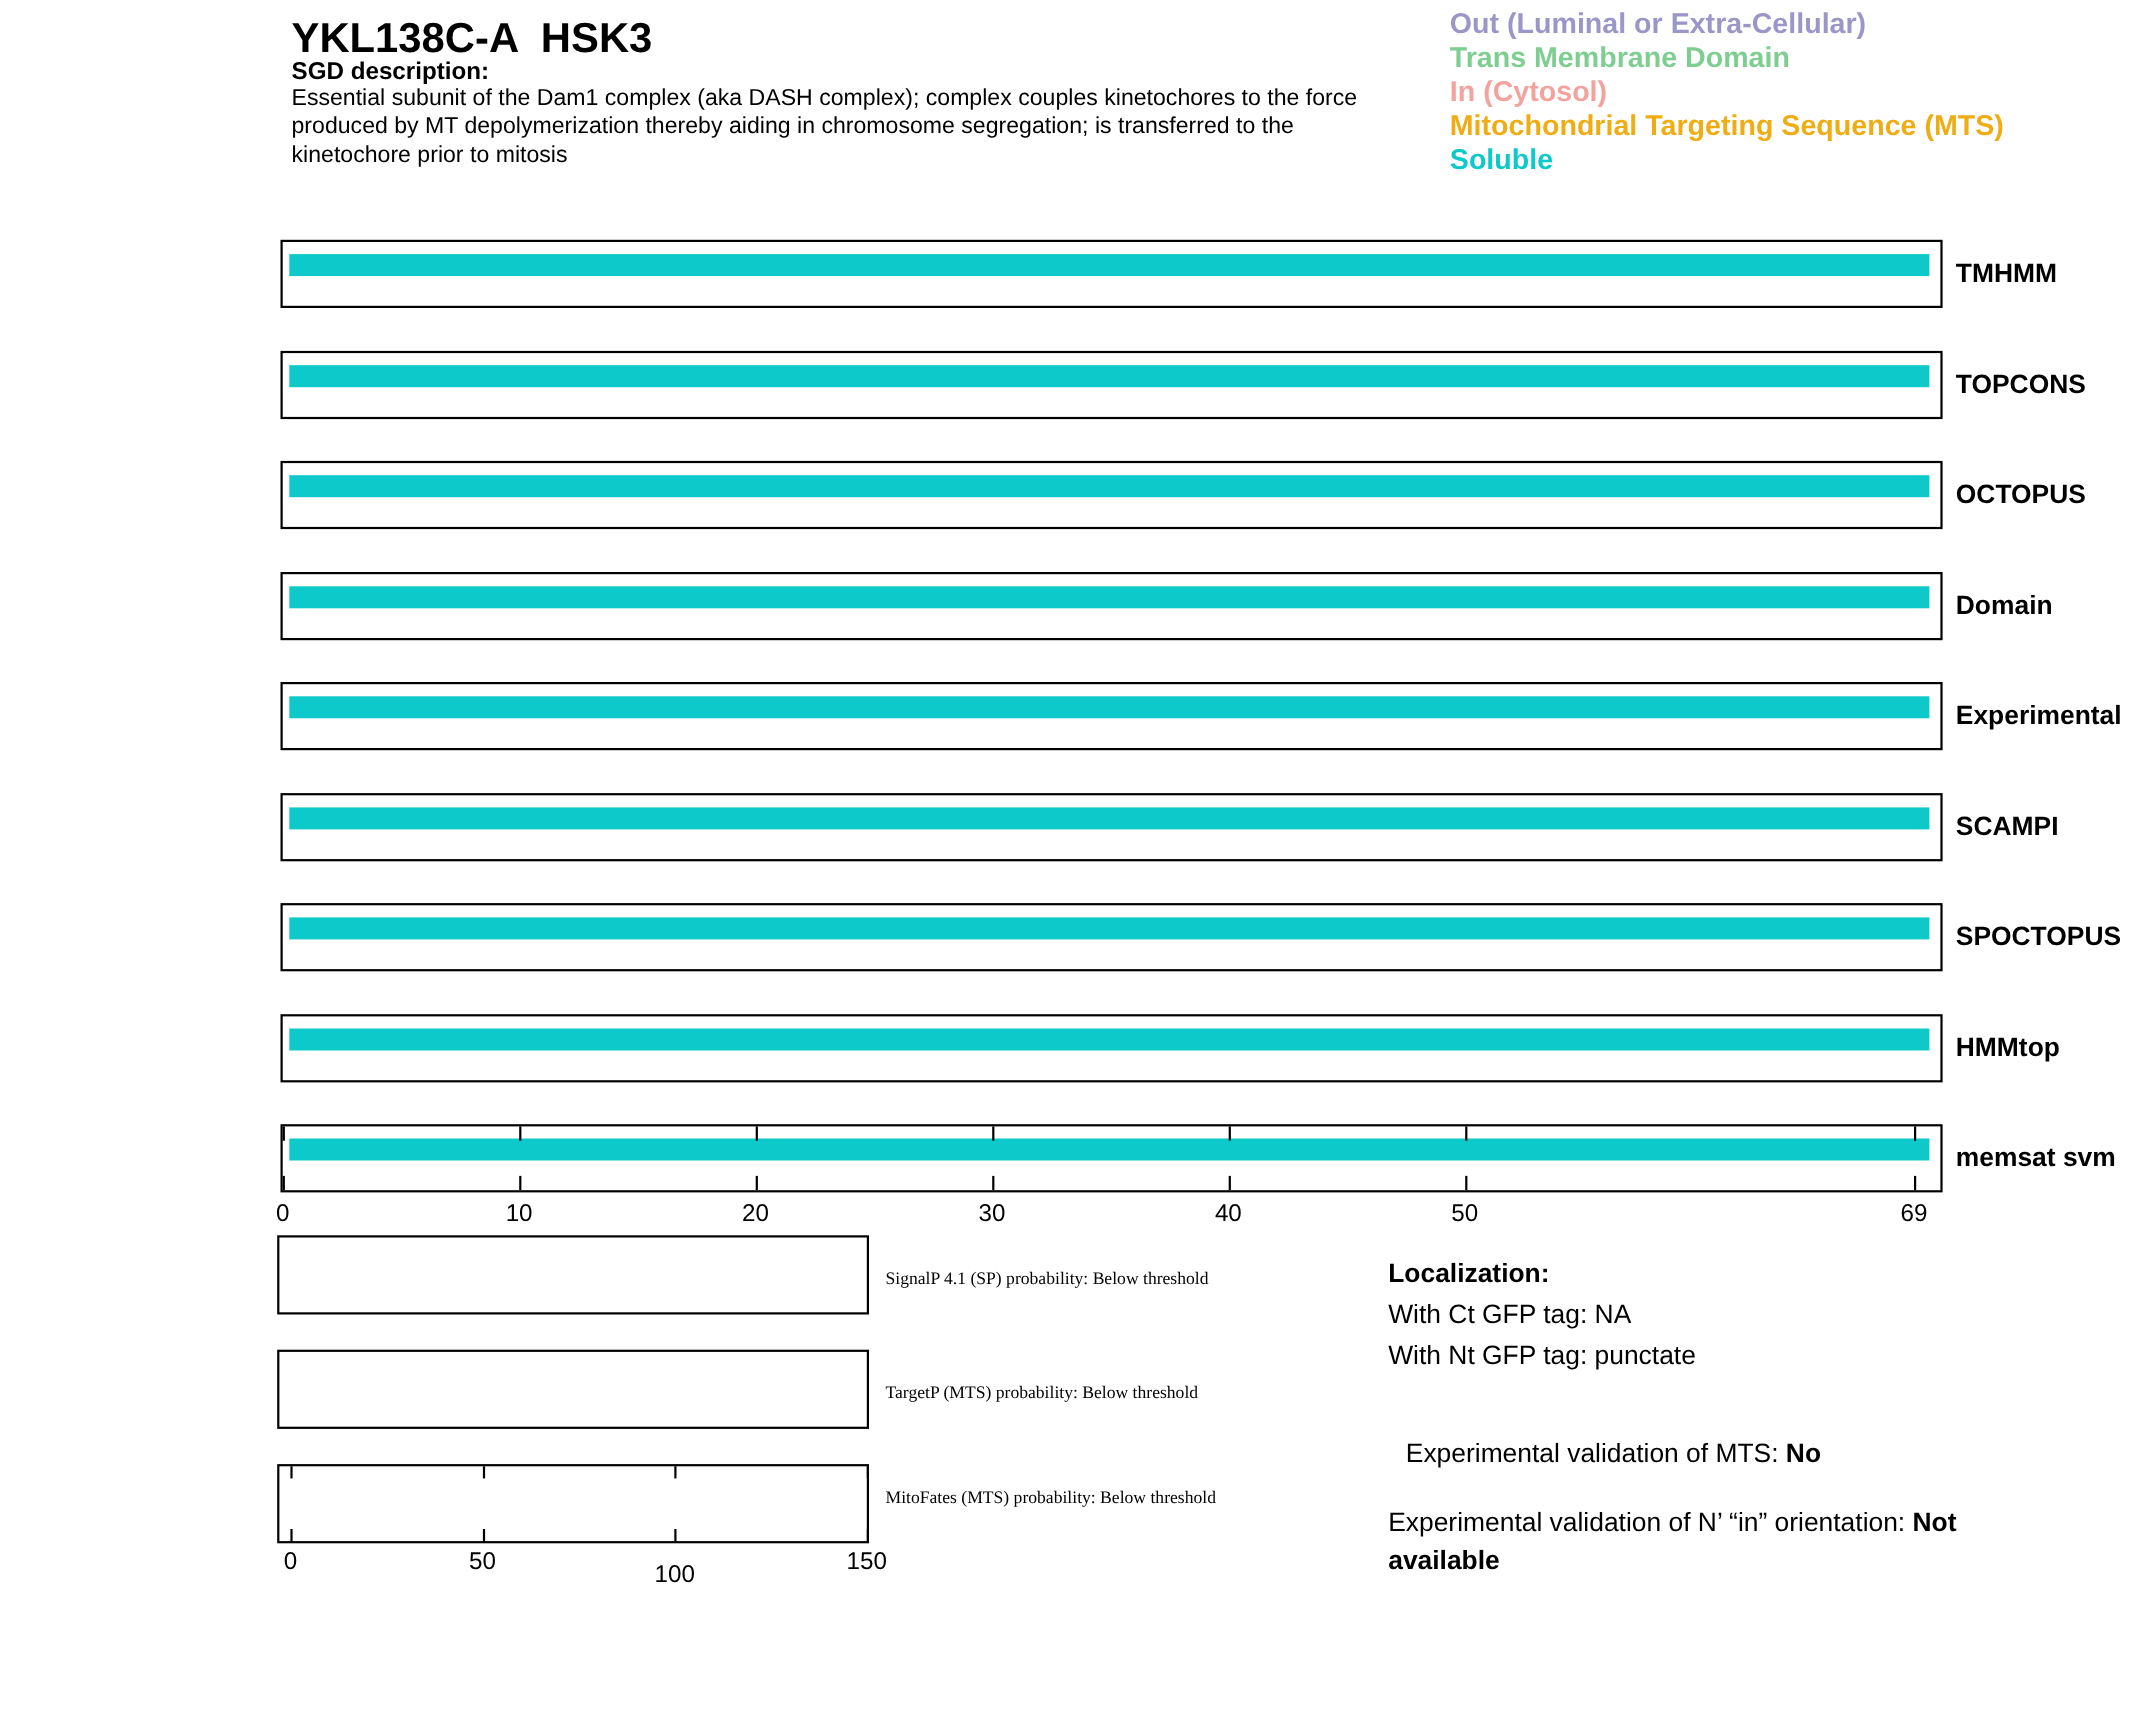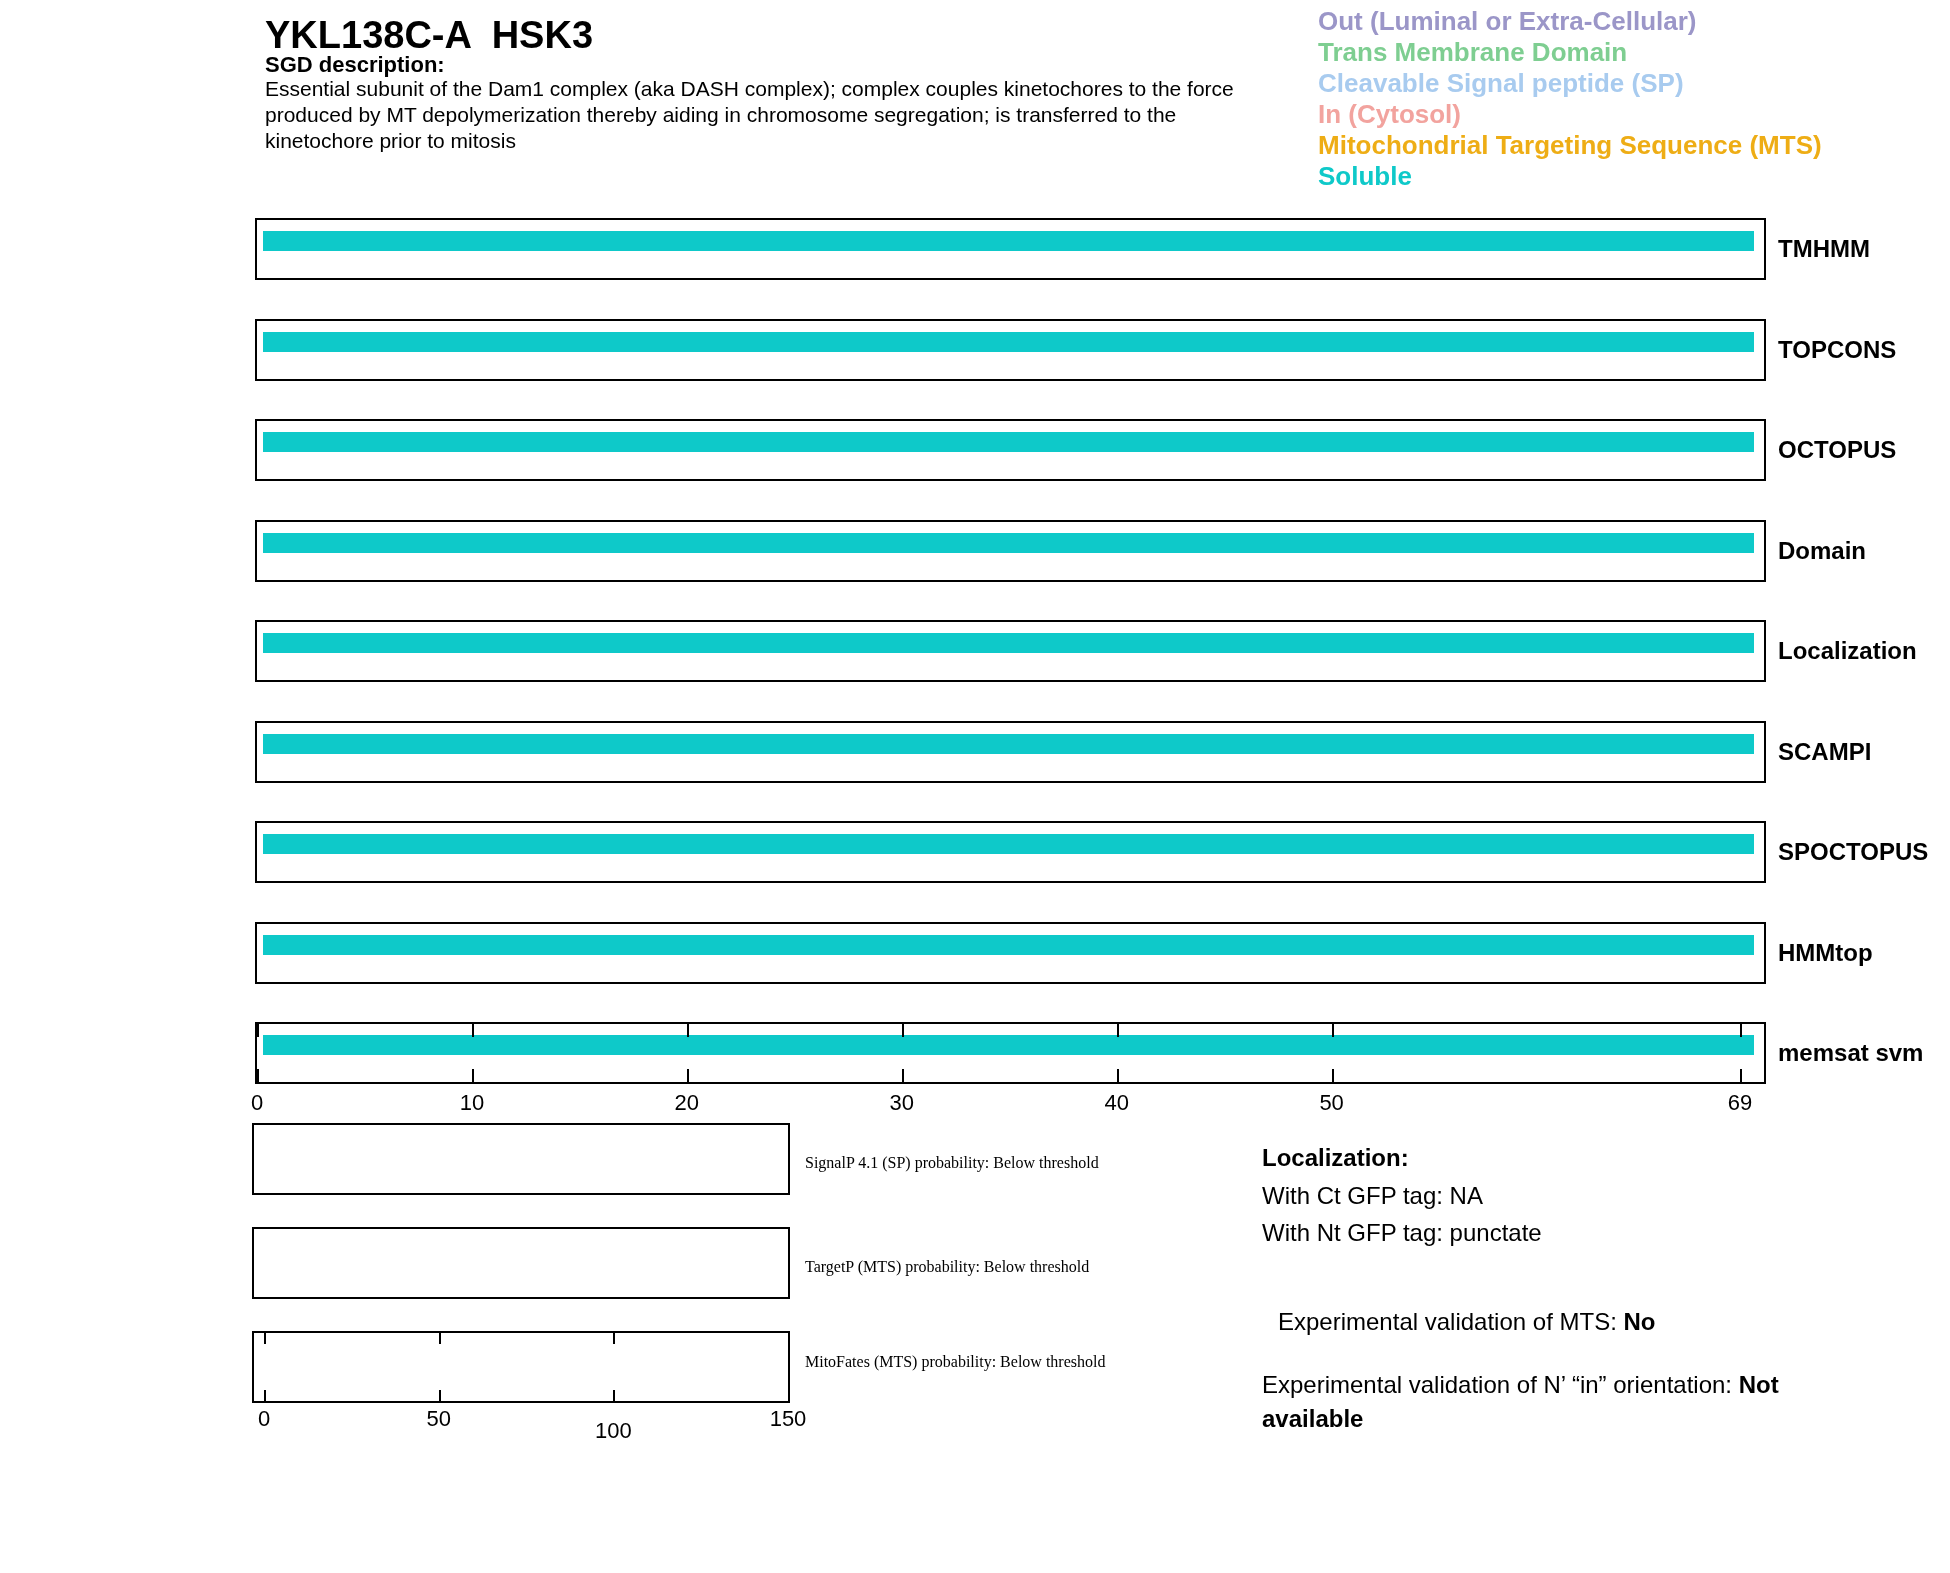--- a/index.html
+++ b/index.html
@@ -53,21 +53,20 @@
 
 <div class="page">
 
   <div class="abs title">YKL138C-A  HSK3</div>
   <div class="abs sgd-label">SGD description:</div>
   <div class="abs description">Essential subunit of the Dam1 complex (aka DASH complex); complex couples kinetochores to the force produced by MT depolymerization thereby aiding in chromosome segregation; is transferred to the kinetochore prior to mitosis</div>
 
   <div class="abs legend">
     <div class="legend-item" style="color: rgb(155, 150, 200);">Out (Luminal or Extra-Cellular)</div>
     <div class="legend-item" style="color: rgb(126, 206, 145);">Trans Membrane Domain</div>
-    <div class="legend-item" style="color: rgb(168, 203, 239);">Cleavable Signal peptide (SP)</div>
     <div class="legend-item" style="color: rgb(242, 163, 158);">In (Cytosol)</div>
     <div class="legend-item" style="color: rgb(238, 173, 21);">Mitochondrial Targeting Sequence (MTS)</div>
     <div class="legend-item" style="color: rgb(14, 201, 201);">Soluble</div>
   </div>
 
   <div id="tracks-layer">
       <div class="track-box" style="top: 218px;">
         <div class="track-bar" style="left: 6px; width: 1491px; background: rgb(14, 201, 201);"></div>
       </div>
       <div class="track-label" style="top: 218px;">TMHMM</div>
@@ -79,21 +78,21 @@
         <div class="track-bar" style="left: 6px; width: 1491px; background: rgb(14, 201, 201);"></div>
       </div>
       <div class="track-label" style="top: 419px;">OCTOPUS</div>
       <div class="track-box" style="top: 520px;">
         <div class="track-bar" style="left: 6px; width: 1491px; background: rgb(14, 201, 201);"></div>
       </div>
       <div class="track-label" style="top: 520px;">Domain</div>
       <div class="track-box" style="top: 620px;">
         <div class="track-bar" style="left: 6px; width: 1491px; background: rgb(14, 201, 201);"></div>
       </div>
-      <div class="track-label" style="top: 620px;">Localization</div>
+      <div class="track-label" style="top: 620px;">Experimental</div>
       <div class="track-box" style="top: 721px;">
         <div class="track-bar" style="left: 6px; width: 1491px; background: rgb(14, 201, 201);"></div>
       </div>
       <div class="track-label" style="top: 721px;">SCAMPI</div>
       <div class="track-box" style="top: 821px;">
         <div class="track-bar" style="left: 6px; width: 1491px; background: rgb(14, 201, 201);"></div>
       </div>
       <div class="track-label" style="top: 821px;">SPOCTOPUS</div>
       <div class="track-box" style="top: 922px;">
         <div class="track-bar" style="left: 6px; width: 1491px; background: rgb(14, 201, 201);"></div>

